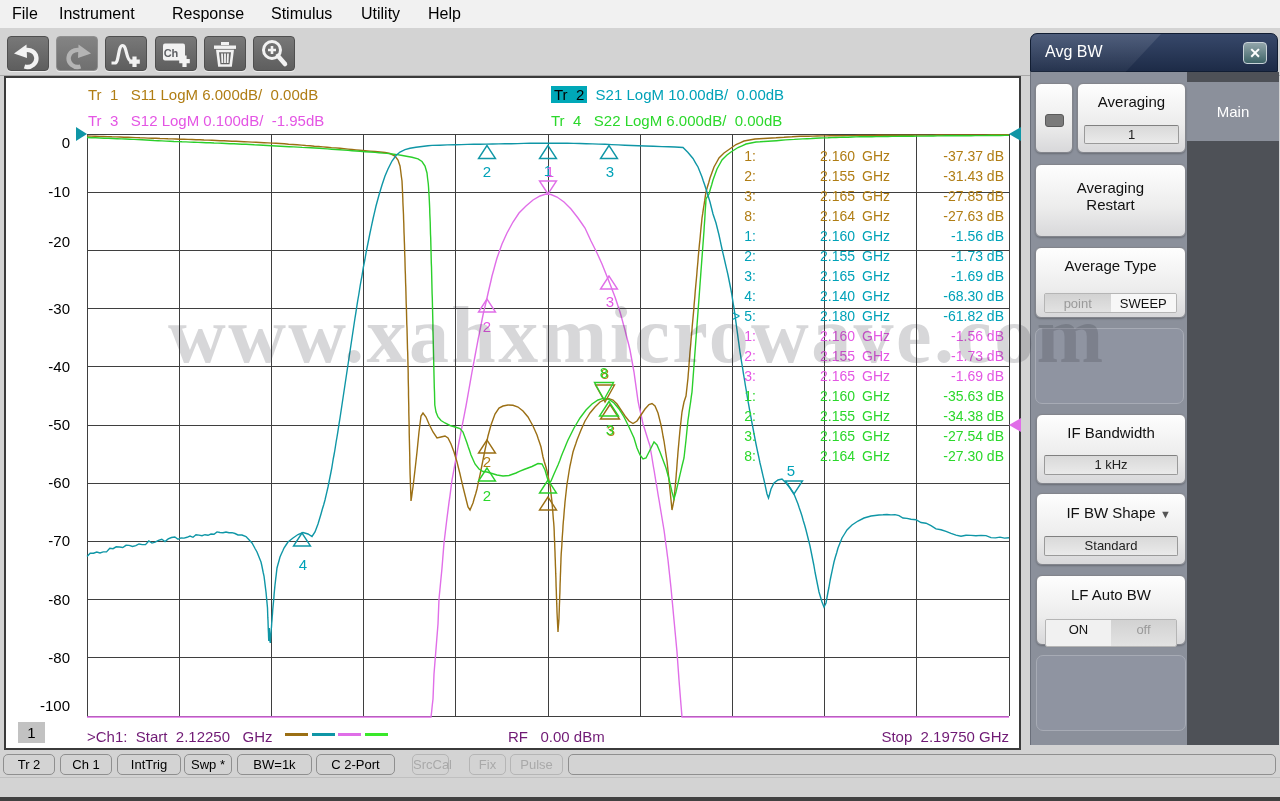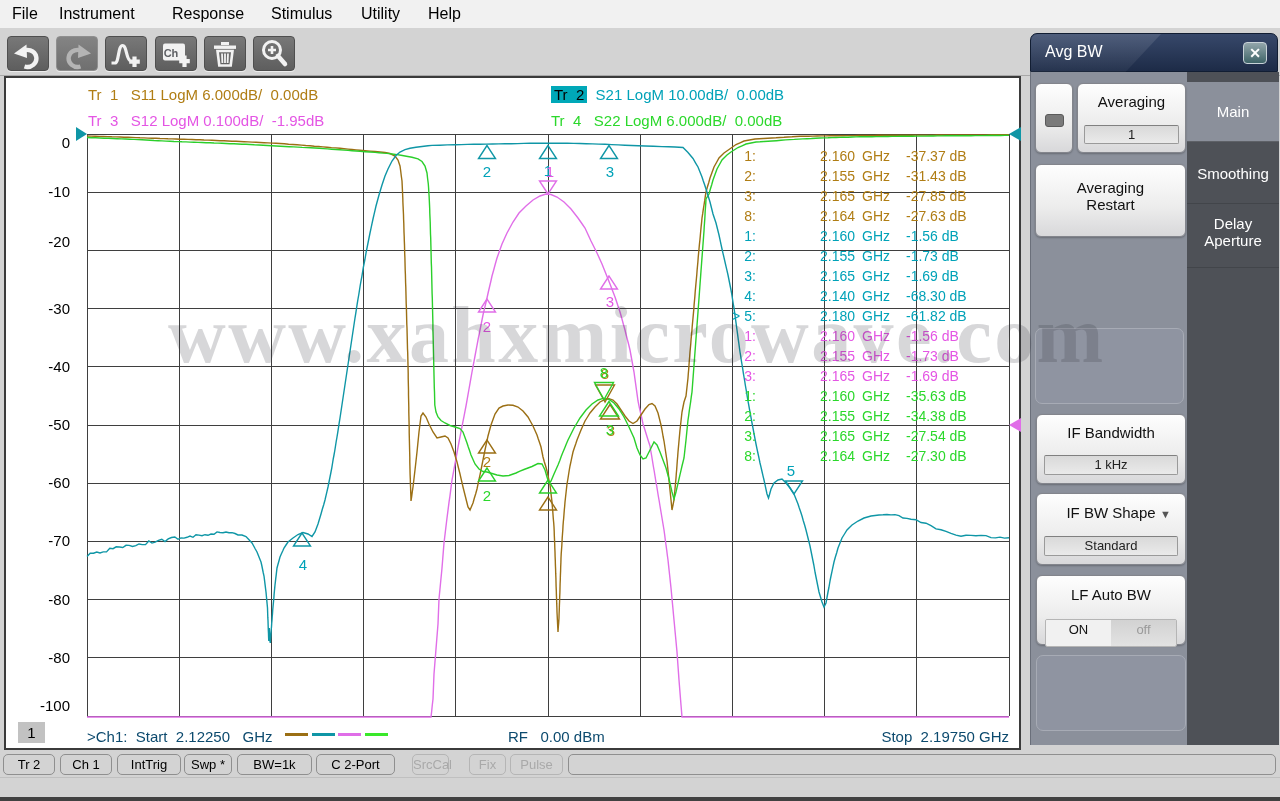--- a/index.html
+++ b/index.html
@@ -8,21 +8,21 @@
 .tbtn{position:absolute;top:8px;width:42px;height:35px;border:1px solid #4f4f4f;border-radius:4px;box-shadow:0 1px 0 rgba(255,255,255,.6)}
 .tbtn svg{position:absolute;left:0;top:0}
 #chart{position:absolute;left:4px;top:76px;width:1017px;height:674px;background:#fff;border:2px solid #3b3b3b}
 #gfx{position:absolute;left:0;top:0;pointer-events:none}
 .yl{position:absolute;width:70px;text-align:right;font-size:15px;color:#000;height:18px;line-height:18px}
 .hdr{position:absolute;font-size:15px;white-space:pre}
 .ml{position:absolute;width:20px;text-align:center;height:18px;line-height:18px}
 .ro{position:absolute;left:732px;height:18px;line-height:18px;font-size:14px}
 .rn{position:absolute;left:0;width:24px;text-align:right}
 .rf{position:absolute;left:72px;width:51px;text-align:right}.rg{position:absolute;left:130px}
-.rv{position:absolute;left:174px;width:80px;text-align:left}
+.rv{position:absolute;left:192px;width:80px;text-align:right}
 #panel{position:absolute;left:1030px;top:33px;width:248px;height:712px}
 #ptitle{position:absolute;left:0;top:0;width:248px;height:39px;background:linear-gradient(#37486a,#1d2b47);border:1px solid #121e33;border-radius:7px 7px 0 0;color:#fff;font-size:16px}
 #pbody{position:absolute;left:0;top:39px;width:248px;height:673px;background:#8b909b;border-left:1px solid #6a6f7a}
 #ptabs{position:absolute;left:156px;top:0;width:92px;height:673px;background:#4e5157}
 .tab{position:absolute;left:0;width:92px;color:#fff;font-size:15px;text-align:center}
 .pb{position:absolute;background:linear-gradient(#fefefe,#ececec 60%,#d8d8da);border:1px solid #83858c;border-radius:6px;box-shadow:0 1px 2px rgba(0,0,0,.25)}
 .pt{position:absolute;left:0;width:100%;text-align:center;font-size:15px;color:#111}
 .fld{position:absolute;background:linear-gradient(#d9d9d9,#eaeaea);border:1px solid #9a9a9a;border-top-color:#808080;text-align:center;font-size:13px;line-height:18px;color:#222;border-radius:2px}
 .seg{position:absolute;border:1px solid #b5b5b5;border-radius:2px;overflow:hidden}
 .sl,.sr,.sl2,.sr2{position:absolute;top:0;width:50%;height:100%;font-size:13px;line-height:19px;text-align:center}
@@ -30,21 +30,21 @@
 .sr{right:0;background:#f7f7f7;color:#111}
 .sl2{left:0;background:#f1f1f1;color:#111}
 .sr2{right:0;background:linear-gradient(#d2d2d2,#e2e2e2);color:#9a9a9a}
 .ph{position:absolute;background:#8f94a1;border:1px solid #a7abb5;border-radius:7px}
 #statusbar{position:absolute;left:0;top:752px;width:1280px;height:25px;background:#d3d3d3}
 .sbtn{position:absolute;top:2px;height:21px;border:1px solid #8f8f8f;border-radius:5px;font-size:13px;line-height:19px;text-align:center;color:#000;background:#d3d3d3}
 .sbtn.dis{color:#a9a9a9;border-color:#b5b5b5}
 #bottomstrip{position:absolute;left:0;top:777px;width:1280px;height:24px;background:#d3d3d3;border-top:1px solid #c0c0c0}
 #darkstrip{position:absolute;left:0;top:797px;width:1280px;height:4px;background:#414141}
 #wm{position:absolute;left:168px;top:290px;font-family:"Liberation Serif",serif;font-weight:bold;font-size:80px;color:rgba(45,45,52,.19);letter-spacing:2.4px;z-index:50;white-space:nowrap}
-.chfoot{position:absolute;font-size:15px;color:#0c4a6e;height:18px;line-height:18px}
+.chfoot{position:absolute;font-size:15px;color:#701a75;height:18px;line-height:18px}
 </style></head><body>
 <div id="menubar">
  <span style="left:12px">File</span>
     <span style="left:59px">Instrument</span>
  <span style="left:172px">Response</span>
     <span style="left:271px">Stimulus</span>
  <span style="left:361px">Utility</span>
     <span style="left:428px">Help</span>
 </div>
 <div id="toolbar">
@@ -285,31 +285,36 @@
   </div>
 <div id="panel">
  <div id="ptitle">
       <div style="position:absolute;left:0;top:0;width:130px;height:39px;background:linear-gradient(rgba(255,255,255,.12),rgba(255,255,255,.04));clip-path:polygon(0 0,100% 0,72% 100%,0 100%);border-radius:7px 0 0 0"></div>
       <span style="position:absolute;left:14px;top:9px">Avg BW</span>
   <div style="position:absolute;right:10px;top:8px;width:24px;height:22px;border:1px solid #c8d2d8;border-radius:4px;background:linear-gradient(#93a6ab,#3e6468);color:#fff;text-align:center;font-size:14px;line-height:21px;font-weight:bold">✕</div>
  </div>
  <div id="pbody">
   <div id="ptabs"></div>
   <div class="tab" style="left:156px;top:10px;height:59px;background:#8b909b;line-height:59px">Main</div>
-  <div class="tab" style="left:156px;top:69px;height:63px;line-height:63px;border-top:1px solid #5e6167;border-bottom:1px solid #42454a">Smoothing</div>
-  <div class="tab" style="left:156px;top:132px;height:64px;padding-top:11px;border-bottom:1px solid #42454a">Delay<br>Aperture</div>
   <div class="pb" style="left:4px;top:11px;width:38px;height:70px">
         <div style="position:absolute;left:9px;top:30px;width:19px;height:13px;background:#7a7a7a;border:1px solid #5a5a5a;border-radius:3px"></div>
       </div>
       <div class="pb" style="left:46px;top:11px;width:109px;height:70px">
         <div class="pt" style="top:9px">Averaging</div>
         <div class="fld" style="left:6px;right:6px;top:41px;height:19px">1</div>
       </div>
       <div class="pb" style="left:4px;top:92px;width:151px;height:73px">
         <div class="pt" style="top:14px">Averaging<br>Restart</div>
+      </div>
+      <div class="pb" style="left:4px;top:175px;width:151px;height:71px">
+        <div class="pt" style="top:9px">Average Type</div>
+        <div class="seg" style="left:8px;right:8px;top:45px;height:20px">
+          <div class="sl">point</div>
+          <div class="sr">SWEEP</div>
+        </div>
       </div>
       <div class="ph" style="left:4px;top:256px;width:149px;height:76px"></div>
       <div class="pb" style="left:5px;top:342px;width:150px;height:70px">
         <div class="pt" style="top:9px">IF Bandwidth</div>
         <div class="fld" style="left:7px;right:7px;top:40px;height:20px">1 kHz</div>
       </div>
       <div class="pb" style="left:5px;top:421px;width:150px;height:72px">
         <div class="pt" style="top:10px">IF BW Shape</div>
         <div style="position:absolute;right:14px;top:14px;font-size:11px;color:#555">▼</div>
         <div class="fld" style="left:7px;right:7px;top:42px;height:20px">Standard</div>

